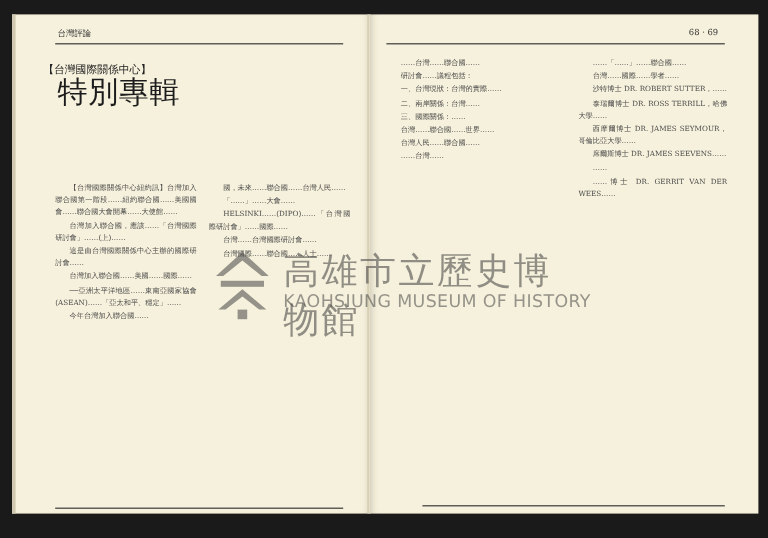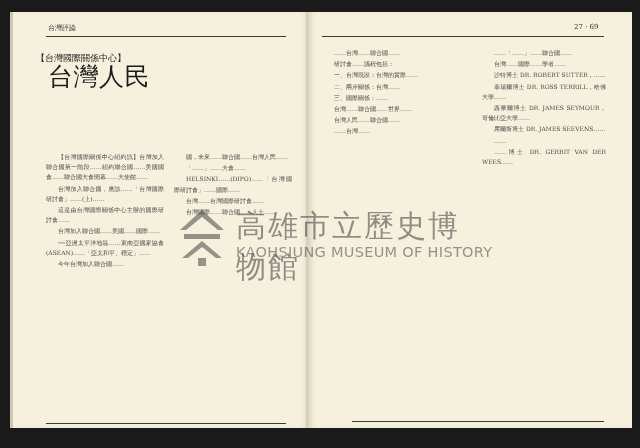--- a/index.html
+++ b/index.html
@@ -56,41 +56,41 @@
   <div class="page left"></div>
   <div class="gutter"></div>
   <div class="page right"></div>
 </div>
 
 <div class="running-head" style="left:48px;">台灣評論</div>
 <div class="head-rule" style="left:46px; top:36px; width:240px;"></div>
 
 <div class="section-label">【台灣國際關係中心】</div>
 <div class="title">
-  <div>台灣人民</div>
+  <div>特別專輯</div>
 </div>
 
 <div class="col" style="left:46px; top:152px; width:118px; height:262px;">
   <p>【台灣國際關係中心紐約訊】台灣加入聯合國第一階段……紐約聯合國……美國國會……聯合國大會開幕……大使館……</p>
   <p>台灣加入聯合國，應該……「台灣國際研討會」……(上)……</p>
   <p>這是由台灣國際關係中心主辦的國際研討會……</p>
   <p>台灣加入聯合國……美國……國際……</p>
   <p>──亞洲太平洋地區……東南亞國家協會(ASEAN)……「亞太和平、穩定」……</p>
   <p>今年台灣加入聯合國……</p>
 </div>
 <div class="col" style="left:174px; top:152px; width:118px; height:262px;">
   <p>國，未來……聯合國……台灣人民……</p>
   <p>「……」……大會……</p>
   <p>HELSINKI……(DIPO)……「台灣國際研討會」……國際……</p>
   <p>台灣……台灣國際研討會……</p>
   <p>台灣國際……聯合國……人士……</p>
 </div>
 <div class="foot-rule" style="left:46px; top:423px; width:240px;"></div>
 
-<div class="running-head" style="left:574px;">27 · 69</div>
+<div class="running-head" style="left:574px;">68 · 69</div>
 <div class="head-rule" style="left:322px; top:36px; width:282px;"></div>
 
 <div class="col" style="left:322px; top:48px; width:124px; height:360px;">
   <p>……台灣……聯合國……</p>
   <p>研討會……議程包括：</p>
   <p>一、台灣現狀：台灣的實際……</p>
   <p>二、兩岸關係：台灣……</p>
   <p>三、國際關係：……</p>
   <p>台灣……聯合國……世界……</p>
   <p>台灣人民……聯合國……</p>

